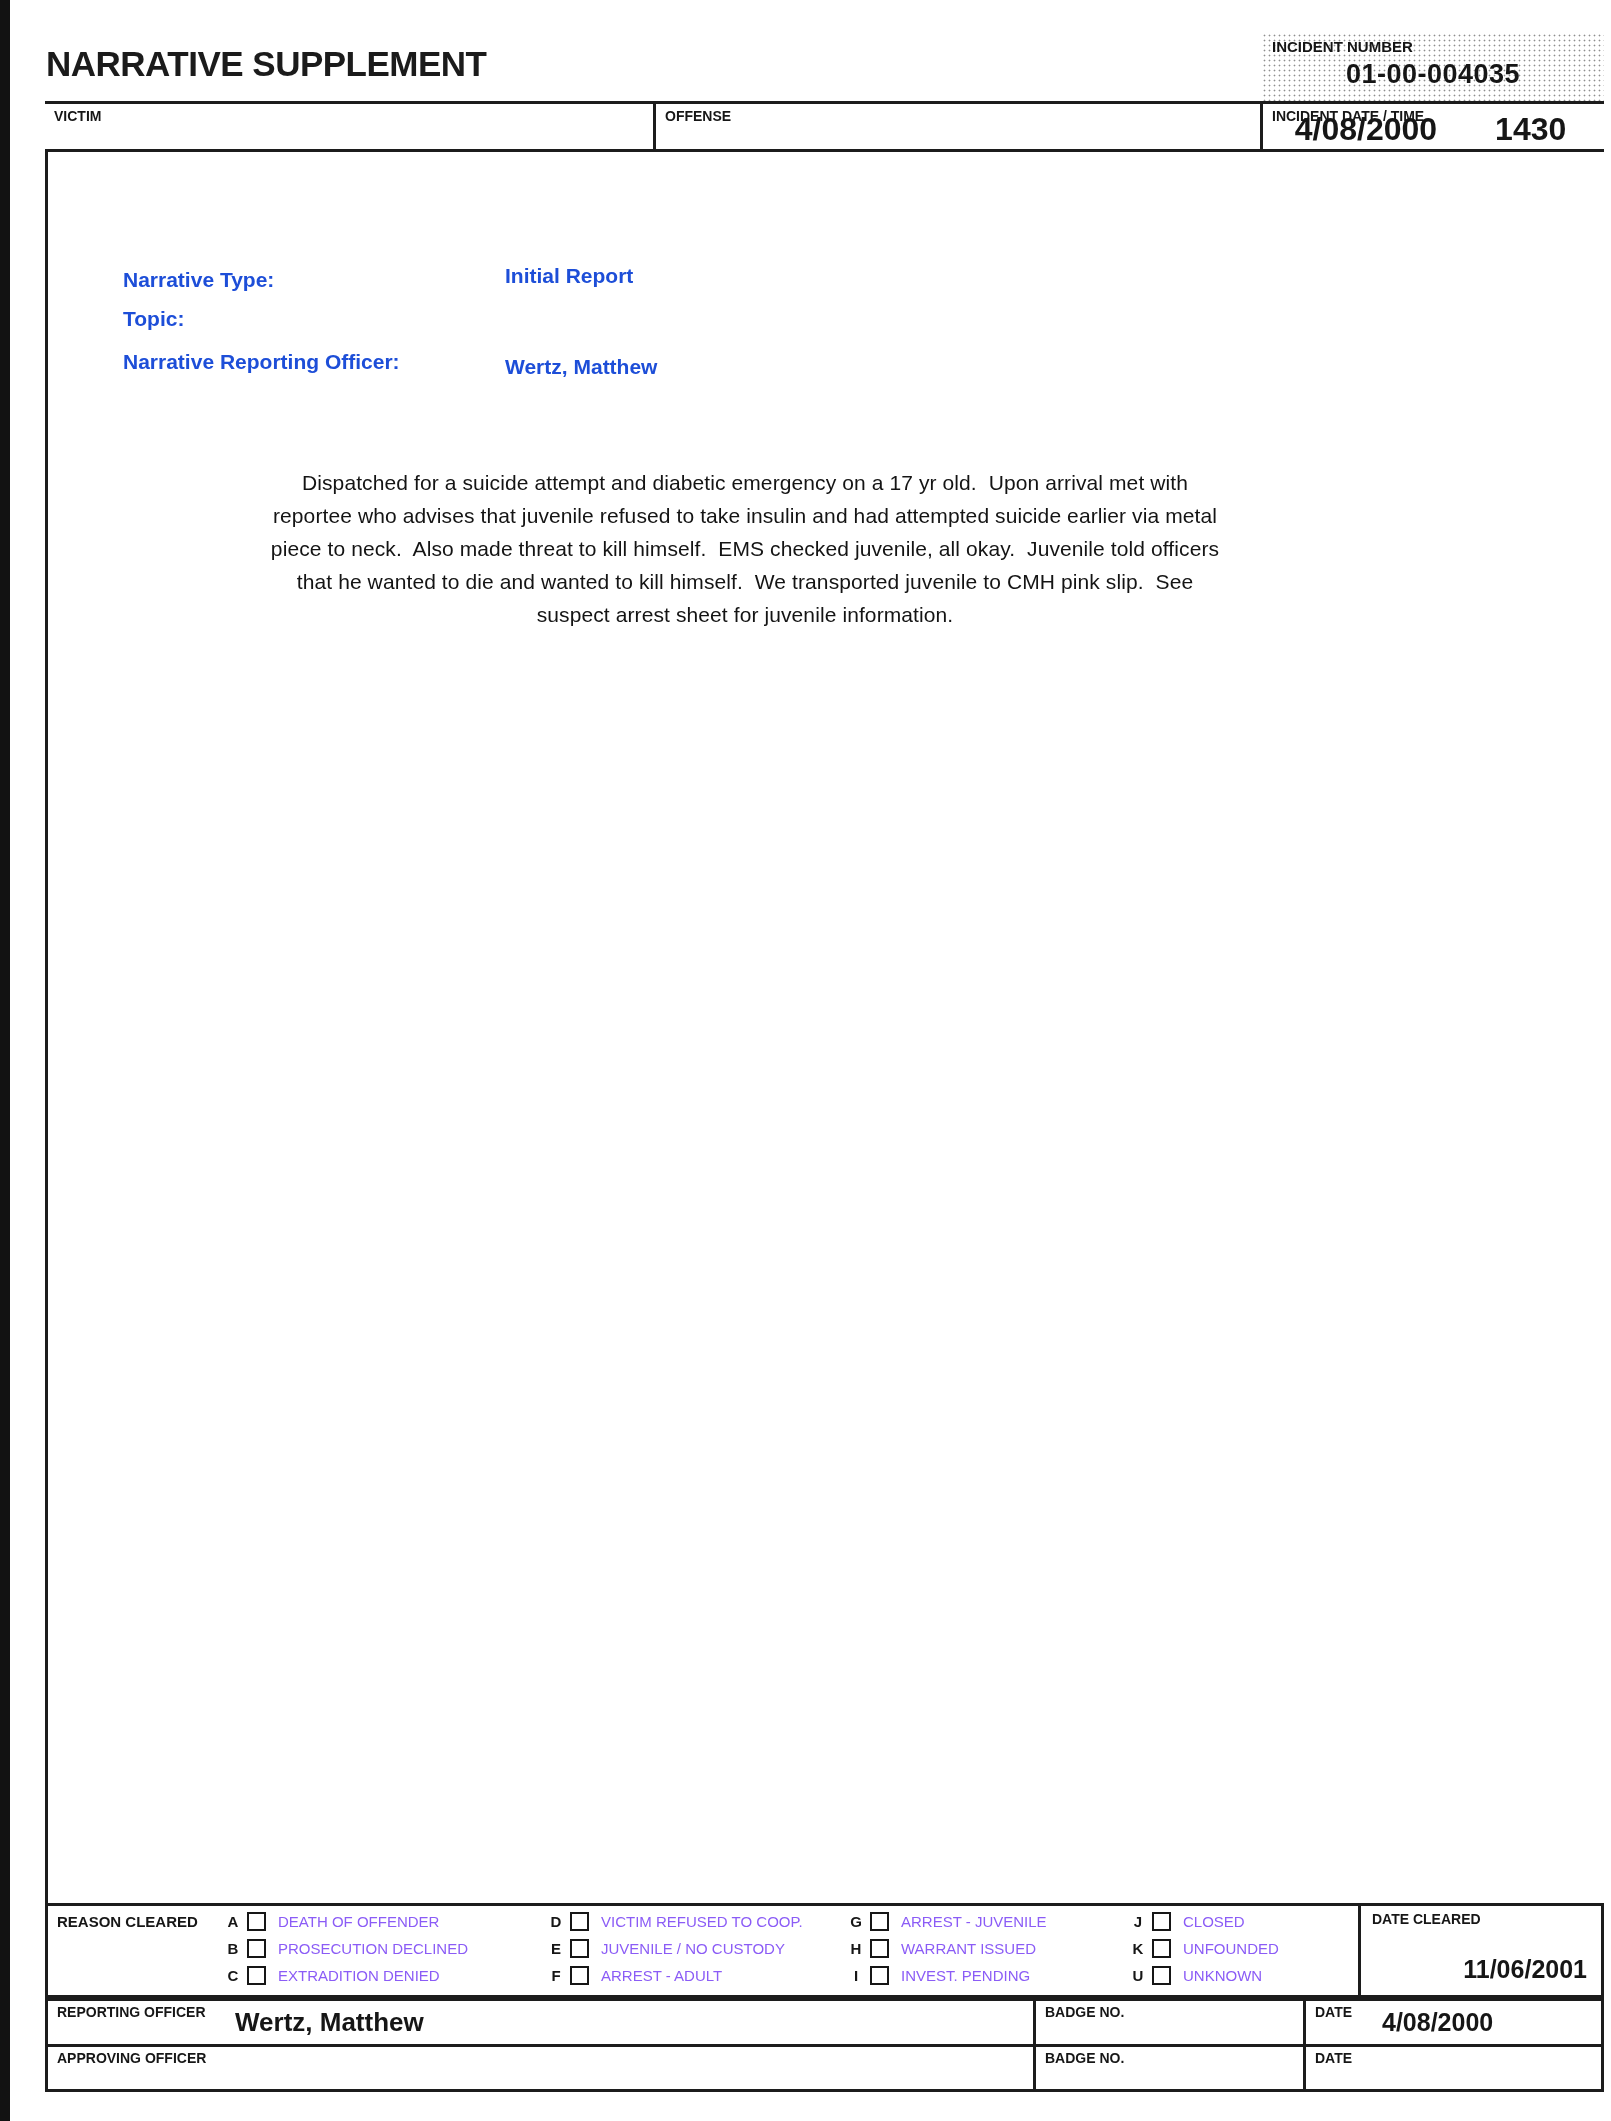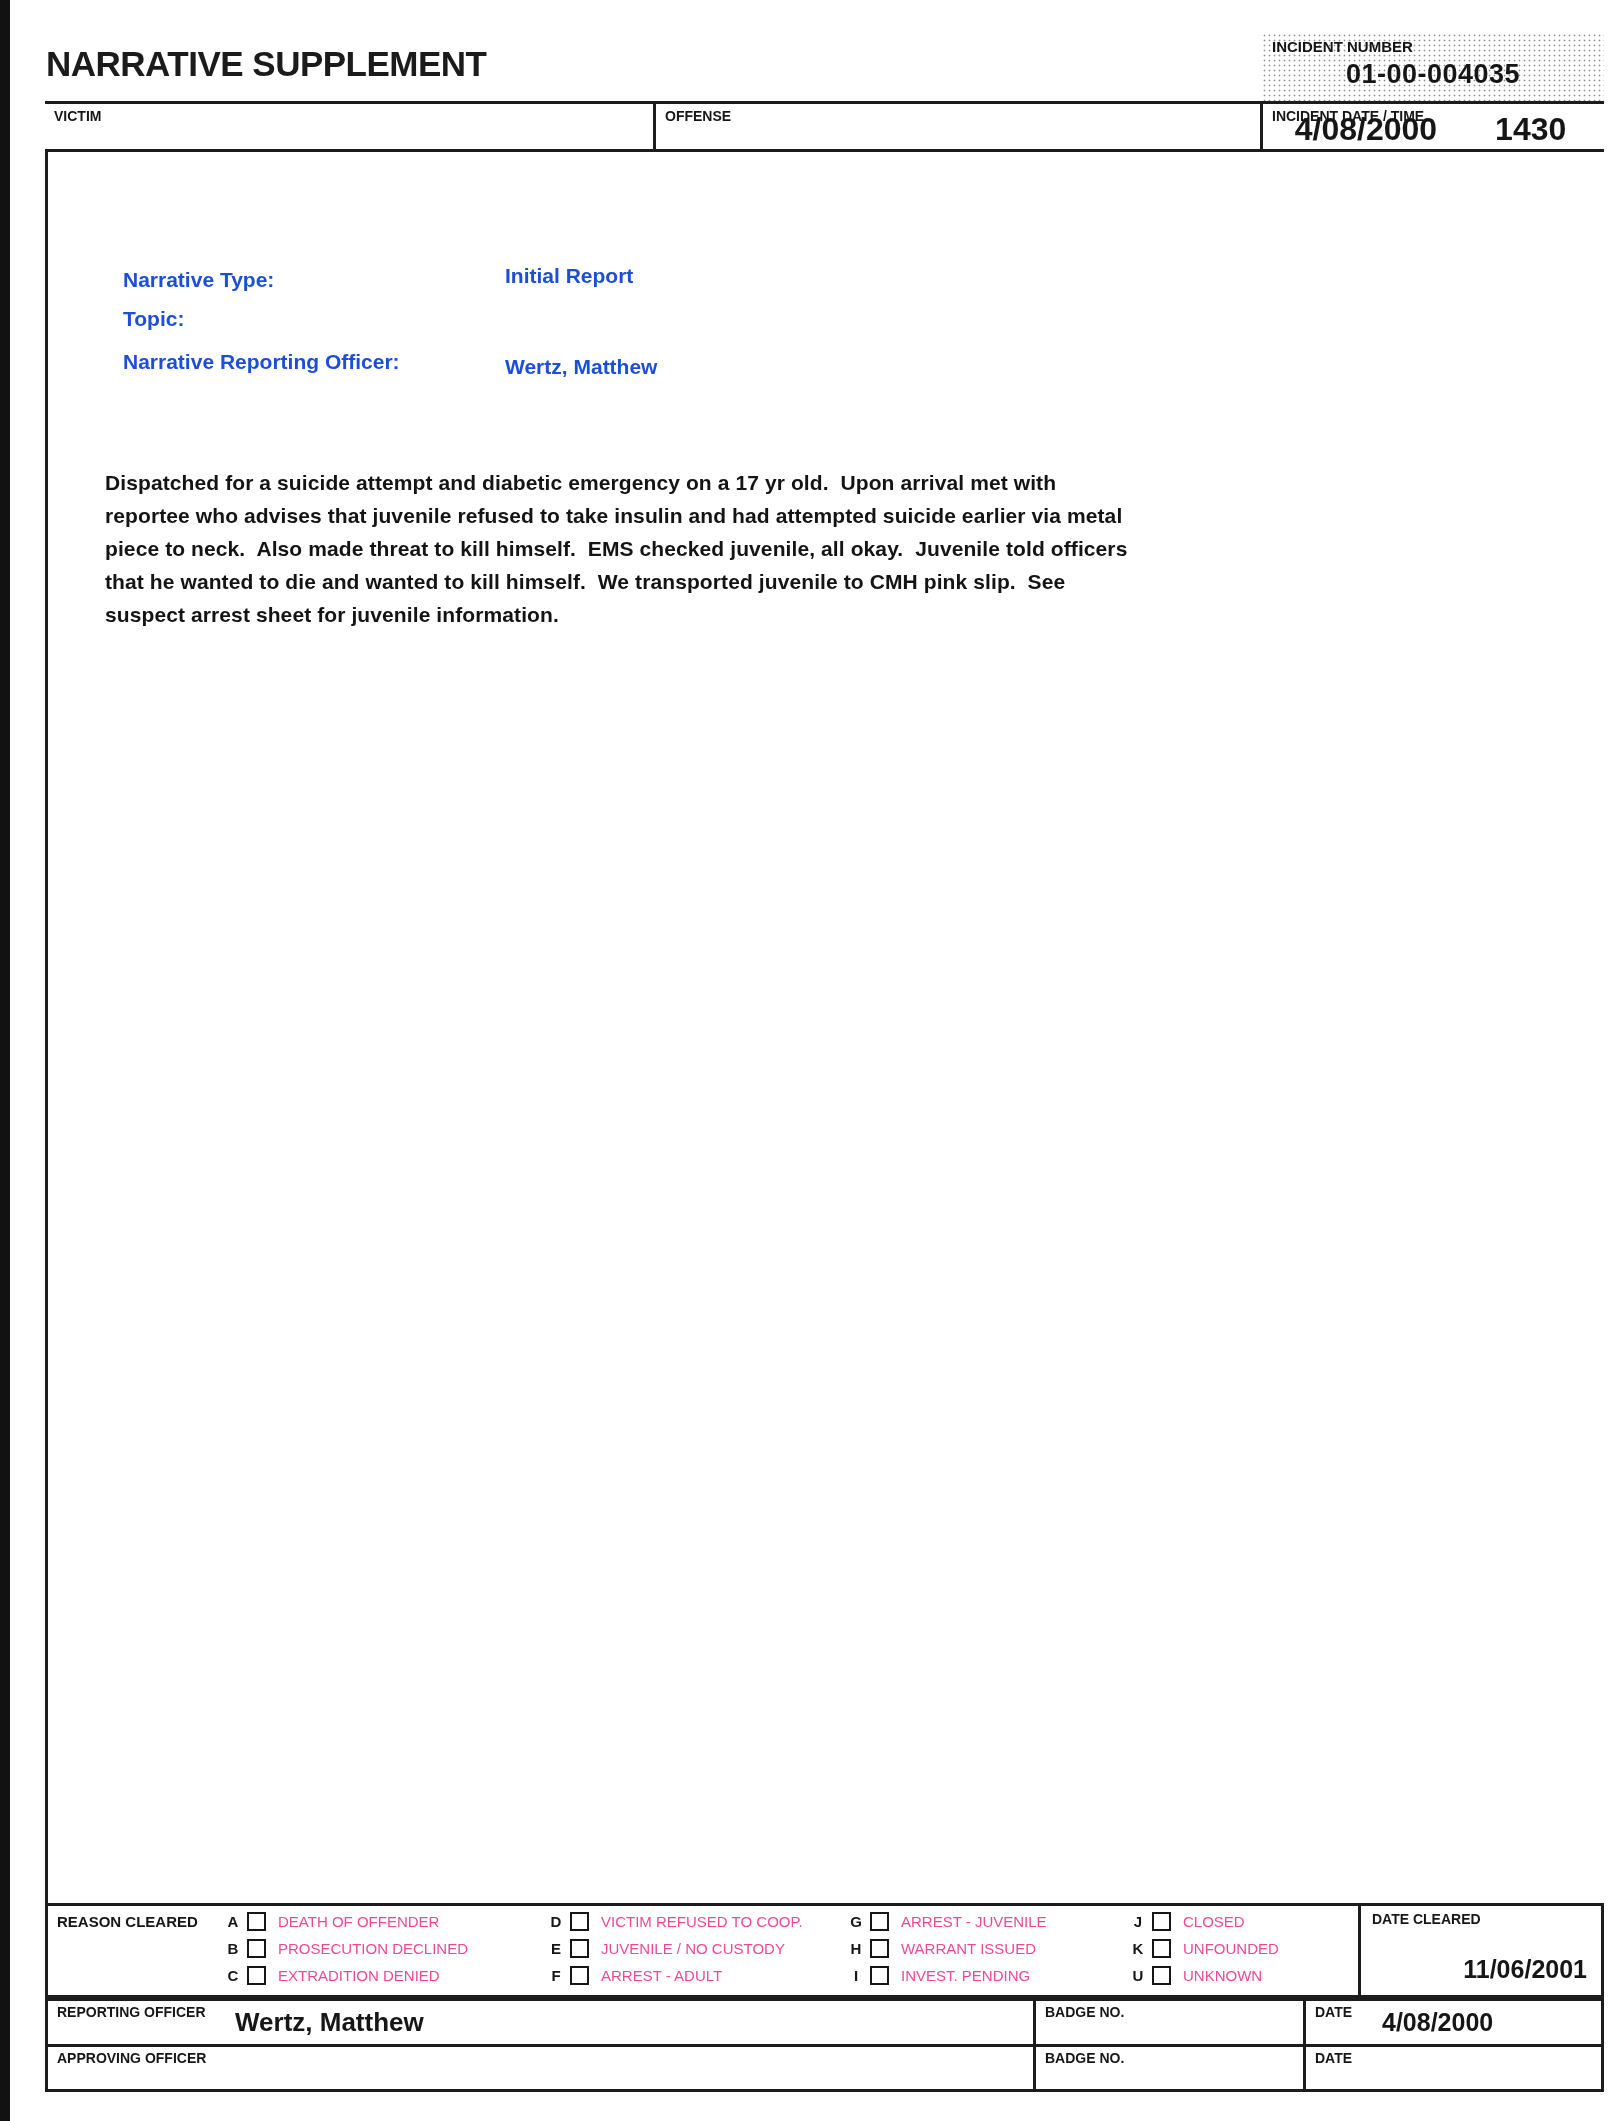--- a/index.html
+++ b/index.html
@@ -31,36 +31,36 @@
   #cell-offense{width:607px;border-left:3px solid #1c1c1c;}
   #cell-datetime{flex:1;border-left:3px solid #1c1c1c;position:relative;}
   #cell-datetime .dtval{position:absolute;left:0;right:6px;bottom:1px;text-align:center;font-size:32px;font-weight:bold;}
   #cell-datetime .dtval .time{margin-left:58px;}
   
   #main-left-border{left:45px;top:152px;width:3px;height:1753px;background:#1c1c1c;}
   
   .nline{font-size:21px;font-weight:bold;color:#1d4ed8;}
   
   #body-text{
-    left:105px;top:466px;width:1280px;font-size:21px;font-weight:bold;
-    line-height:33px;white-space:pre-wrap;color:#141414;letter-spacing:0.1px;
+    left:105px;top:466px;width:1280px;font-size:21px;font-weight:normal;
+    line-height:33px;white-space:pre-wrap;color:#141414;letter-spacing:0.1px;text-align:center;
   }
   
   #reason-box{
     left:45px;top:1903px;width:1559px;height:95px;box-sizing:border-box;
     border:3px solid #1c1c1c;
   }
   #reason-label{left:57px;top:1913px;font-size:15px;font-weight:bold;}
   #reason-divider{left:1358px;top:1903px;width:3px;height:95px;background:#1c1c1c;}
   #date-cleared-label{left:1372px;top:1911px;font-size:14px;font-weight:bold;}
   #date-cleared-value{left:1372px;top:1955px;width:215px;text-align:right;font-size:25px;font-weight:bold;}
   .opt{position:absolute;display:flex;align-items:center;height:20px;}
   .opt .code{font-size:15px;font-weight:bold;width:16px;text-align:center;}
   .opt .box{width:19px;height:19px;border:2px solid #161616;background:#fff;margin:0 12px 0 6px;box-sizing:border-box;}
-  .opt .olabel{font-size:15px;color:#ec4899;}
+  .opt .olabel{font-size:15px;color:#8b5cf6;}
   
   #sig-table{
     left:45px;top:1998px;width:1559px;height:94px;box-sizing:border-box;
     border:3px solid #1c1c1c;display:flex;flex-direction:column;
   }
   .sig-row{flex:1;display:flex;}
   .sig-row + .sig-row{border-top:3px solid #1c1c1c;}
   .scell{box-sizing:border-box;padding:3px 0 0 9px;font-size:14px;font-weight:bold;position:relative;}
   .scell.c1{width:985px;}
   .scell.c2{width:270px;border-left:3px solid #1c1c1c;}

